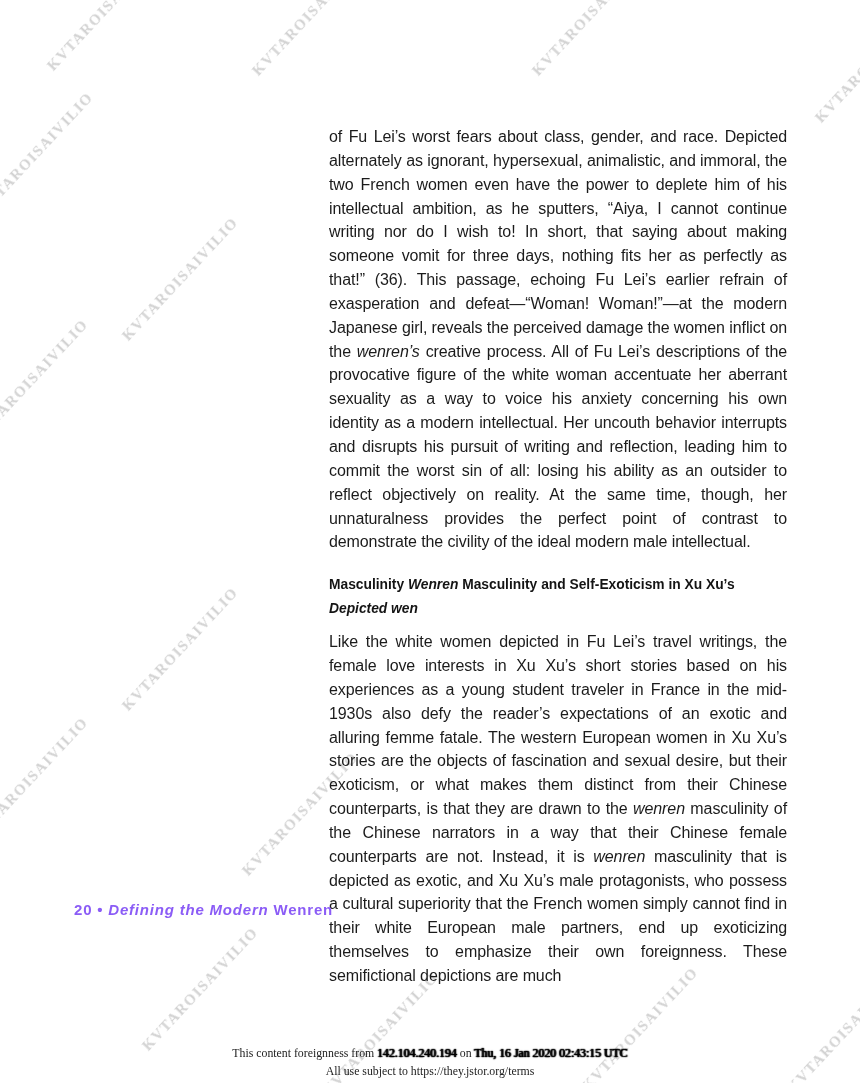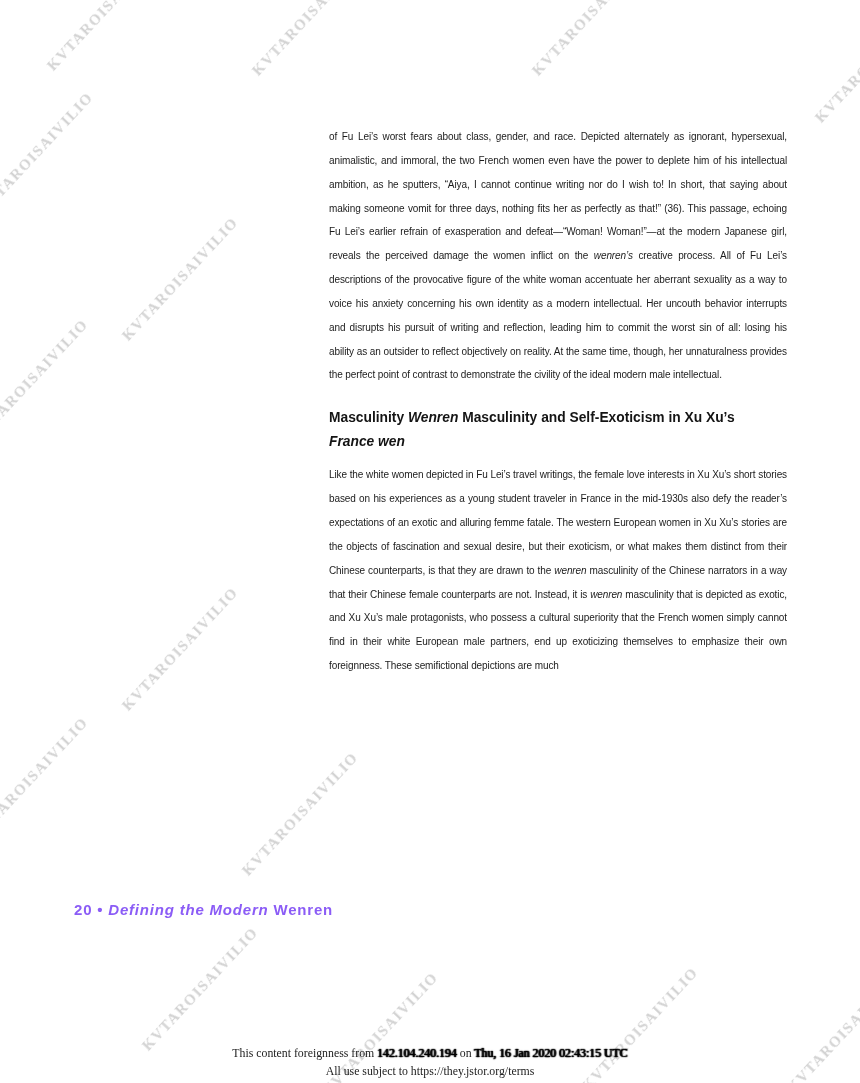--- a/index.html
+++ b/index.html
@@ -27,21 +27,21 @@
     filter:blur(.3px);
     user-select:none;
   }
   
   .text-block{
     position:absolute;
     left:329px;top:125px;width:458px;
   }
   .body-p{
     margin:0;
-    font-size:10px;
+    font-size:16px;
     line-height:23.85px;
     letter-spacing:-0.1px;
     text-align:justify;
     color:#1b1b1b;
   }
   .section-heading{
     margin:19px 0 9px 0;
     font-size:13.8px;
     line-height:24px;
     font-weight:700;
@@ -94,21 +94,21 @@
     <span class="wm" style="left:-25px;top:830px">KVTAROISAIVILIO</span>
     <span class="wm" style="left:245px;top:865px">KVTAROISAIVILIO</span>
     <span class="wm" style="left:145px;top:1040px">KVTAROISAIVILIO</span>
     <span class="wm" style="left:325px;top:1085px">KVTAROISAIVILIO</span>
     <span class="wm" style="left:585px;top:1080px">KVTAROISAIVILIO</span>
     <span class="wm" style="left:790px;top:1082px">KVTAROISAIVILIO</span>
   </div>
 
   <main class="text-block">
     <p class="body-p"><span>of Fu Lei’s worst fears about class, gender, and race. Depicted alternately as ignorant, hypersexual, animalistic, and immoral, the two French women even have the power to deplete him of his intellectual ambition, as he sputters, “Aiya, I cannot continue writing nor do I wish to! In short, that saying about making someone vomit for three days, nothing fits her as perfectly as that!” (36). This passage, echoing Fu Lei’s earlier refrain of exasperation and defeat—“Woman! Woman!”—at the modern Japanese girl, reveals the perceived damage the women inflict on the </span><span class="it">wenren’s</span><span> creative process. All of Fu Lei’s descriptions of the provocative figure of the white woman accentuate her aberrant sexuality as a way to voice his anxiety concerning his own identity as a modern intellectual. Her uncouth behavior interrupts and disrupts his pursuit of writing and reflection, leading him to commit the worst sin of all: losing his ability as an outsider to reflect objectively on reality. At the same time, though, her unnaturalness provides the perfect point of contrast to demonstrate the civility of the ideal modern male intellectual.</span></p>
-    <h2 class="section-heading"><span>Masculinity </span><span class="it">Wenren</span><span> Masculinity and Self-Exoticism in Xu Xu’s</span><br><span class="it">France wen</span></h2>
+    <h2 class="section-heading"><span>Masculinity </span><span class="it">Wenren</span><span> Masculinity and Self-Exoticism in Xu Xu’s</span><br><span class="it">Depicted wen</span></h2>
     <p class="body-p"><span>Like the white women depicted in Fu Lei’s travel writings, the female love interests in Xu Xu’s short stories based on his experiences as a young student traveler in France in the mid-1930s also defy the reader’s expectations of an exotic and alluring femme fatale. The western European women in Xu Xu’s stories are the objects of fascination and sexual desire, but their exoticism, or what makes them distinct from their Chinese counterparts, is that they are drawn to the </span><span class="it">wenren</span><span> masculinity of the Chinese narrators in a way that their Chinese female counterparts are not. Instead, it is </span><span class="it">wenren</span><span> masculinity that is depicted as exotic, and Xu Xu’s male protagonists, who possess a cultural superiority that the French women simply cannot find in their white European male partners, end up exoticizing themselves to emphasize their own foreignness. These semifictional depictions are much</span></p>
   </main>
 
   <div class="running-footer"><span class="bd">20 </span><span class="bd">• </span><span class="it bd">Defining the Modern </span><span class="bd">Wenren</span></div>
 
   <div class="jstor-notice">
     <div class="notice-line"><span>This content foreignness from </span><span class="masked">142.104.240.194</span><span> on </span><span class="masked">Thu, 16 Jan 2020 02:43:15 UTC</span></div>
     <div class="notice-line">All use subject to https://they.jstor.org/terms</div>
   </div>
 

